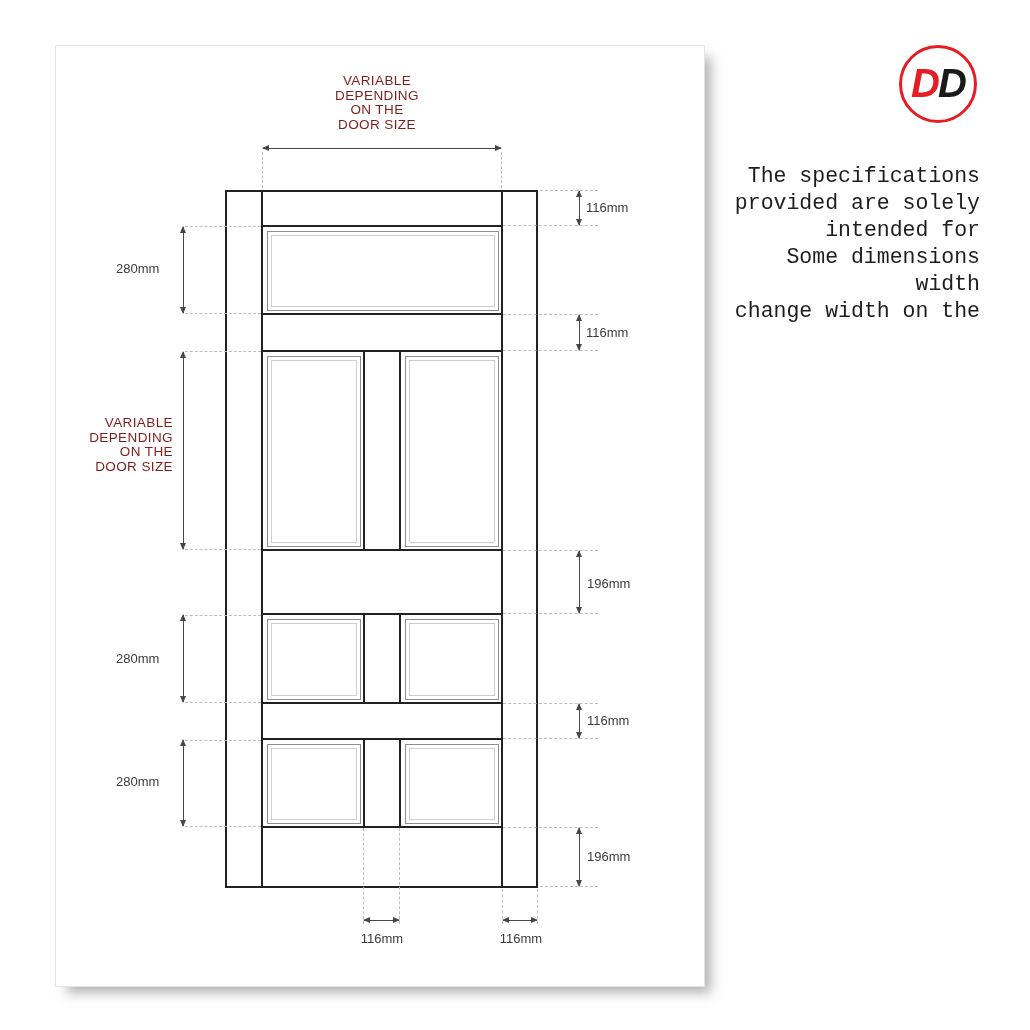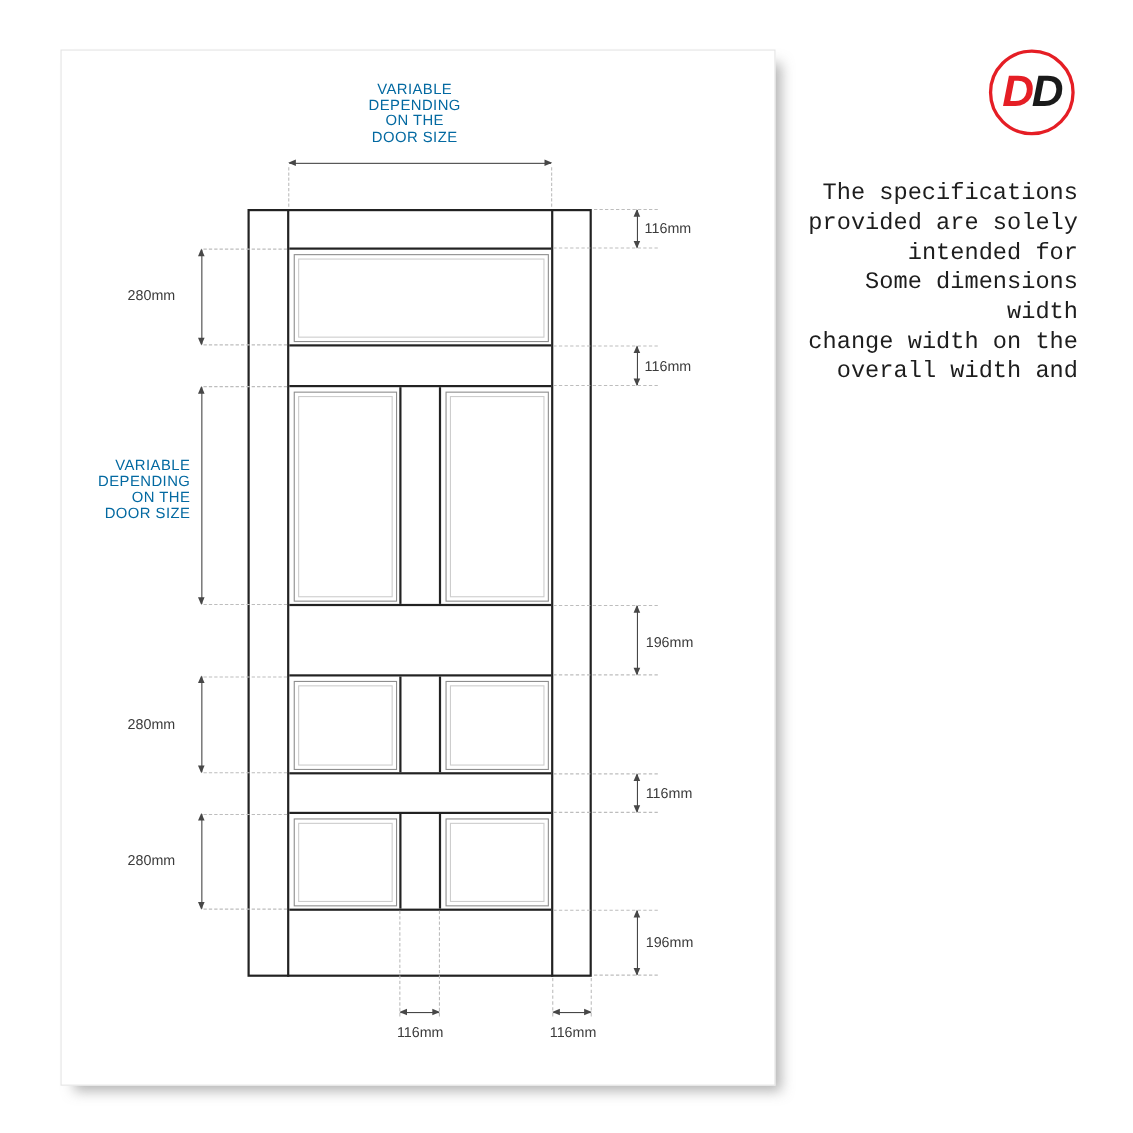--- a/index.html
+++ b/index.html
@@ -33,21 +33,21 @@
     border-left:3px solid transparent; border-right:3px solid transparent; border-top:7px solid #474747; }
   .hdim { position:absolute; height:1px; background:#474747; }
   .hdim::before { content:""; position:absolute; left:-1px; top:-3px; width:0; height:0;
     border-top:3px solid transparent; border-bottom:3px solid transparent; border-right:7px solid #474747; }
   .hdim::after { content:""; position:absolute; right:-1px; top:-3px; width:0; height:0;
     border-top:3px solid transparent; border-bottom:3px solid transparent; border-left:7px solid #474747; }
   
   .dimlabel { position:absolute; font-size:13px; color:#3b3b3b; white-space:nowrap; }
   .dimlabel.right-align { text-align:left; }
   .dimlabel.center { text-align:center; }
-  .var-block { position:absolute; font-size:13.5px; line-height:14.5px; color:#0369a1;
+  .var-block { position:absolute; font-size:13.5px; line-height:14.5px; color:#7f1d1d;
     letter-spacing:0.4px; font-weight:400; white-space:nowrap; }
   .var-block.center { text-align:center; }
   .var-block.right { text-align:right; }
   
   .note {
     position:absolute; left:730px; top:163px; width:250px;
     font-size:21.5px; line-height:27px; color:#1d1d1d; text-align:right;font-family:Liberation Mono, monospace;
   }
   
   .logo-circle {
@@ -174,16 +174,15 @@
       <span class="logo-d-black">D</span>
     </div>
   </div>
 
   <div class="note">
     <div>The specifications</div>
     <div>provided are solely</div>
     <div>intended for</div>
     <div>Some dimensions width</div>
     <div>change width on the</div>
-    <div>overall width and</div>
   </div>
 
 </div>
 
 </body></html>

